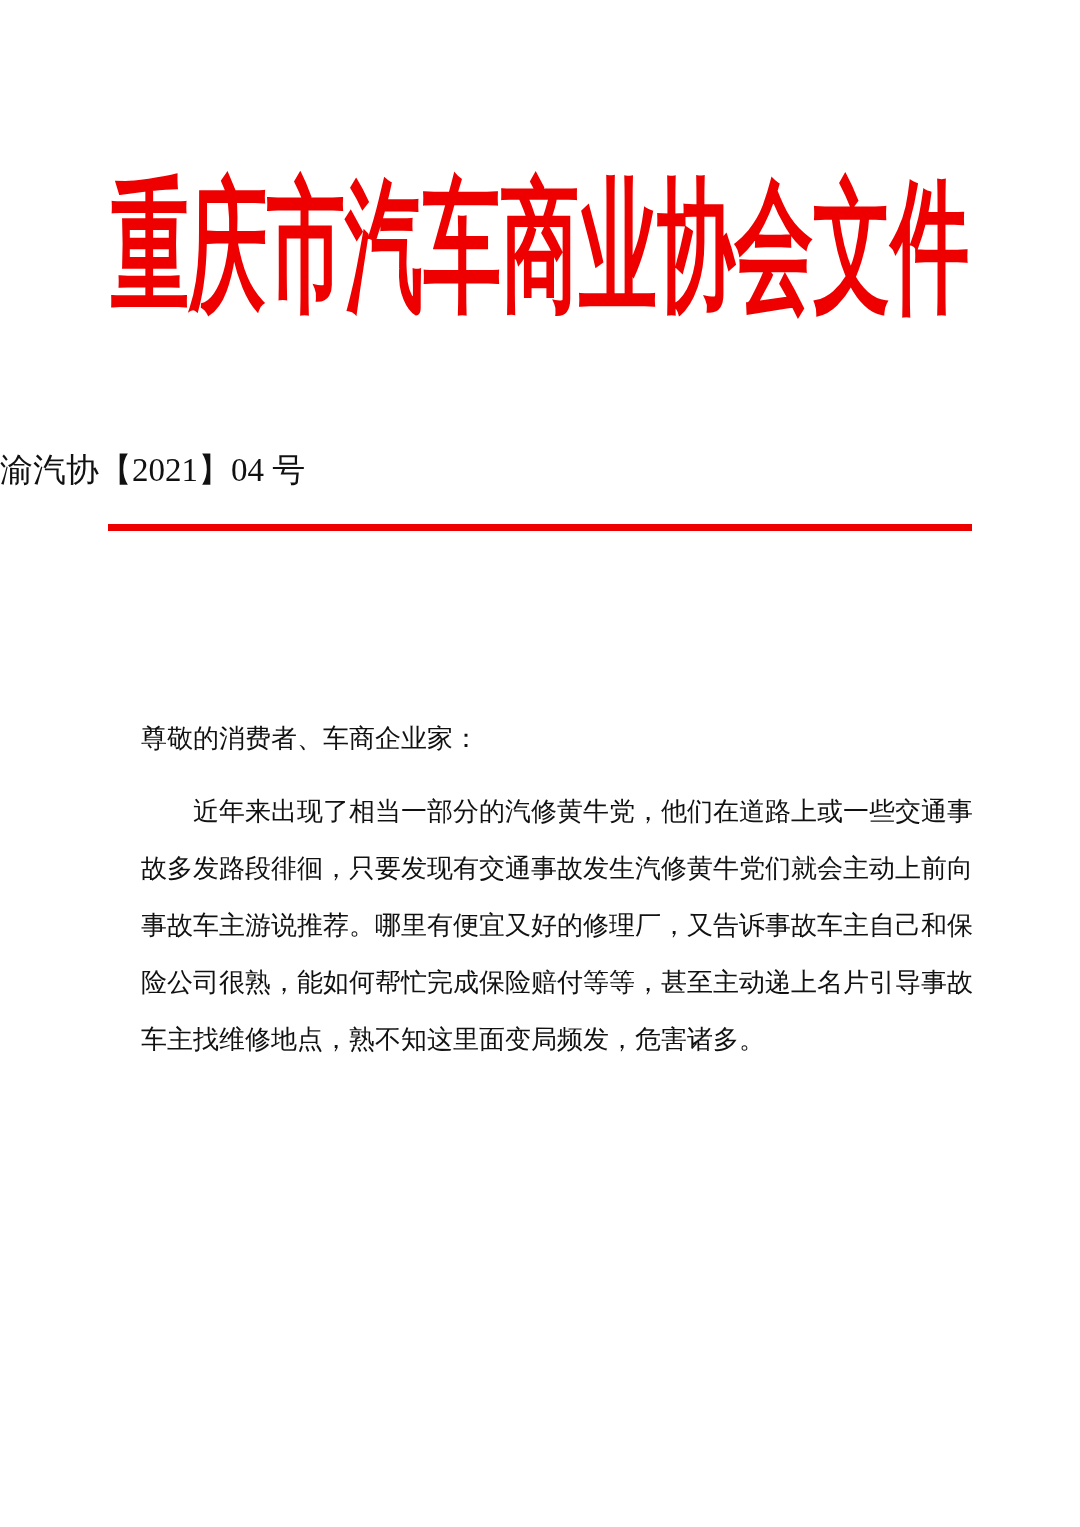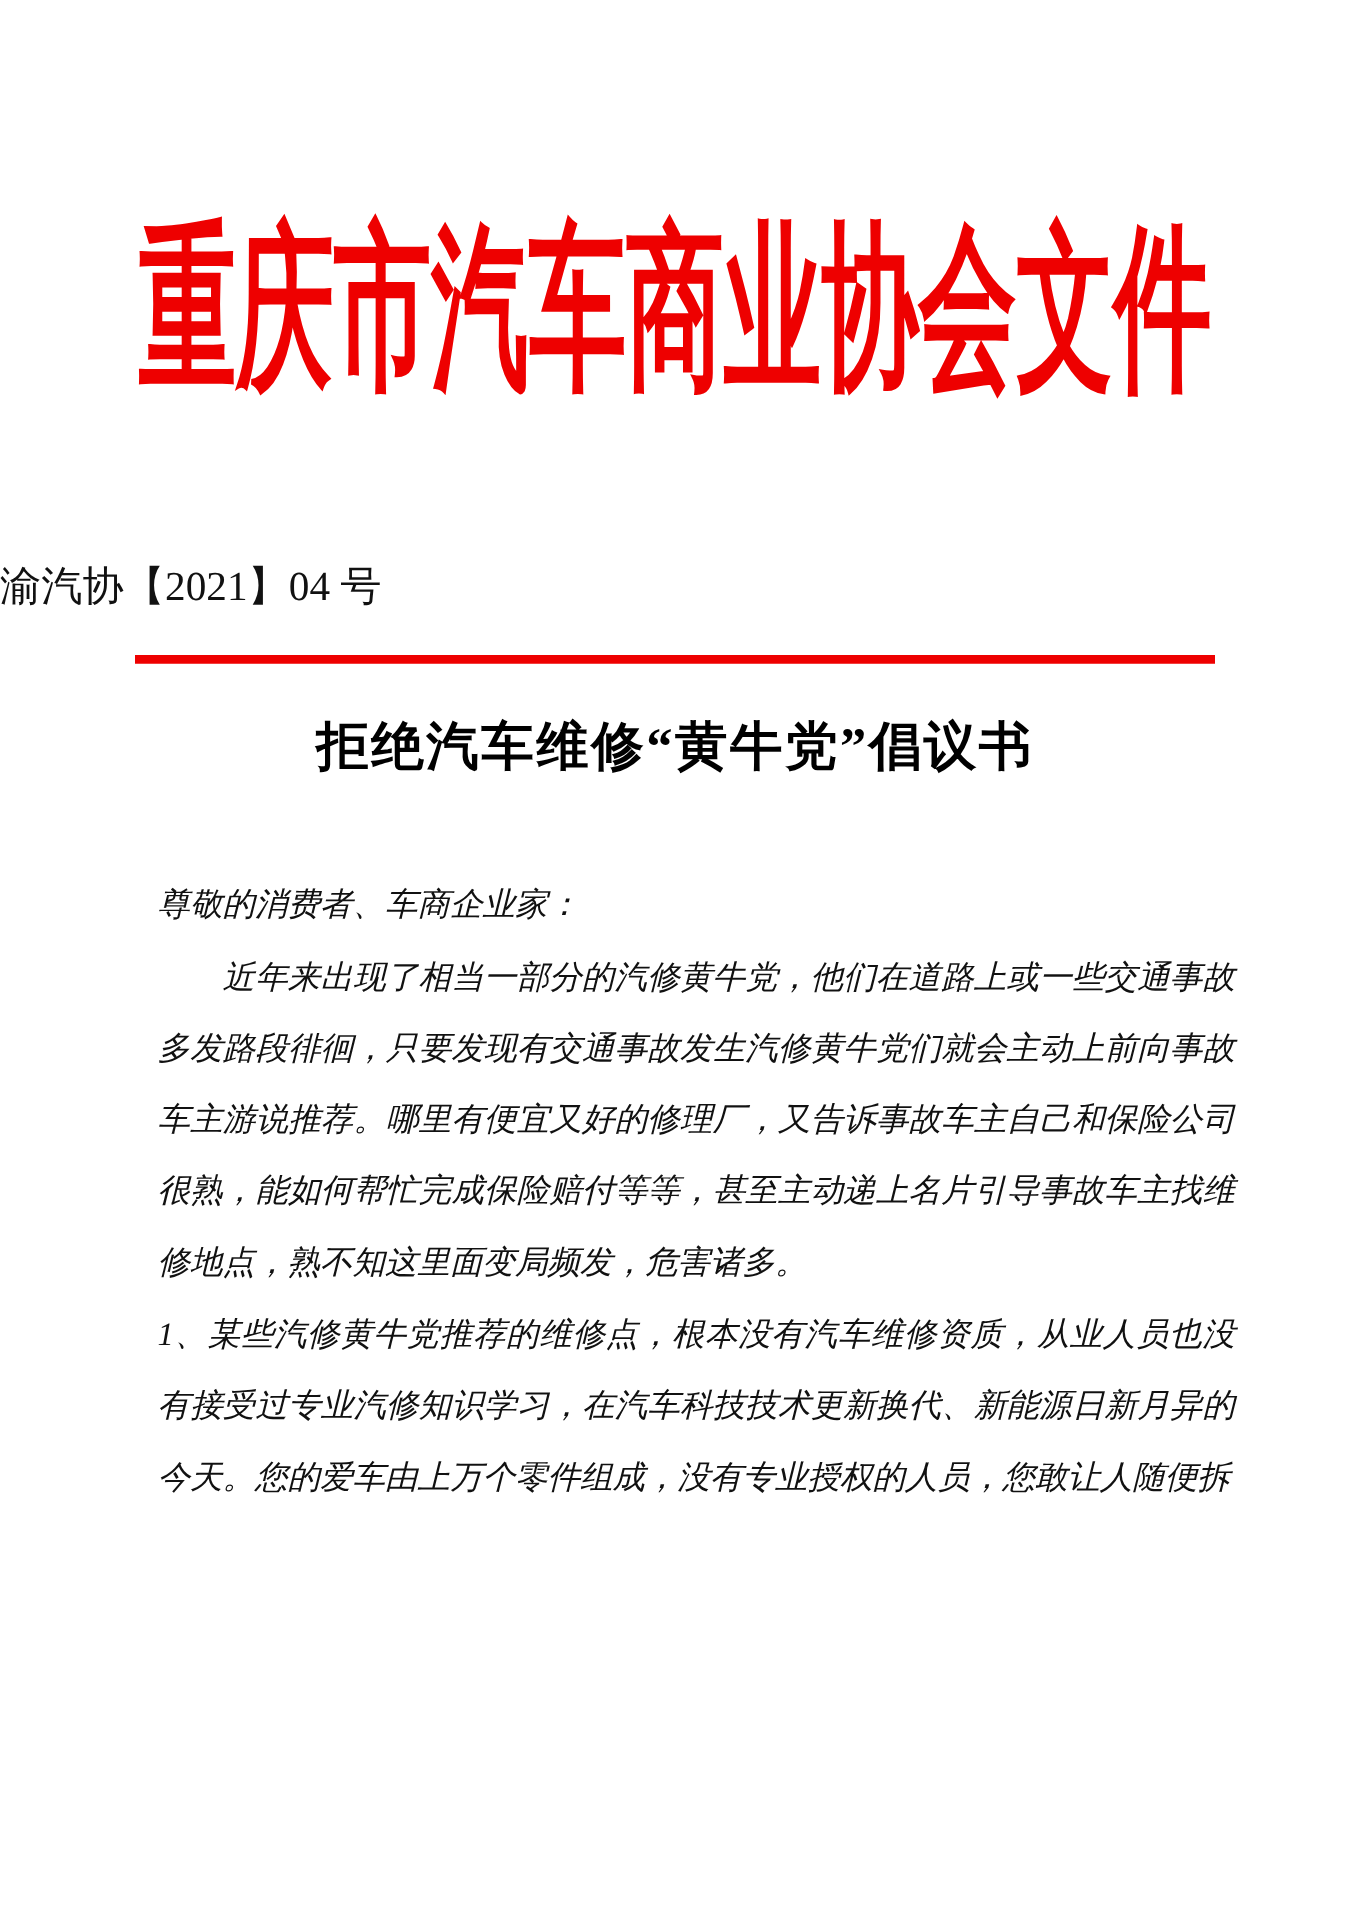--- a/index.html
+++ b/index.html
@@ -57,35 +57,33 @@
   .body-text {
     position: absolute;
     top: 694px; left: 125px;
     width: 864px;
     font-size: 26px;
     line-height: 57px;
     text-align: justify;
     text-justify: inter-ideograph;
     color: #111;
   }
-  .body-text p { margin: 1px; font-style: italic; }
+  .body-text p { margin: 16px; }
   .para.indent { text-indent: 52px; }
 </style>
 </head>
 <body>
 
 <div class="page">
 
   <div class="header-title">重庆市汽车商业协会文件</div>
 
   <div class="doc-number">渝汽协【2021】04 号</div>
 
   <div class="red-rule"></div>
 
-  <h1 class="doc-title">拒绝汽车维修“黄牛党”倡议书</h1>
 
   <div class="body-text">
     <p class="para salutation">尊敬的消费者、车商企业家：</p>
     <p class="para indent">近年来出现了相当一部分的汽修黄牛党，他们在道路上或一些交通事故多发路段徘徊，只要发现有交通事故发生汽修黄牛党们就会主动上前向事故车主游说推荐。哪里有便宜又好的修理厂，又告诉事故车主自己和保险公司很熟，能如何帮忙完成保险赔付等等，甚至主动递上名片引导事故车主找维修地点，熟不知这里面变局频发，危害诸多。</p>
-    <p class="para">1、某些汽修黄牛党推荐的维修点，根本没有汽车维修资质，从业人员也没有接受过专业汽修知识学习，在汽车科技技术更新换代、新能源日新月异的今天。您的爱车由上万个零件组成，没有专业授权的人员，您敢让人随便拆</p>
   </div>
 
 </div>
 
 </body></html>

